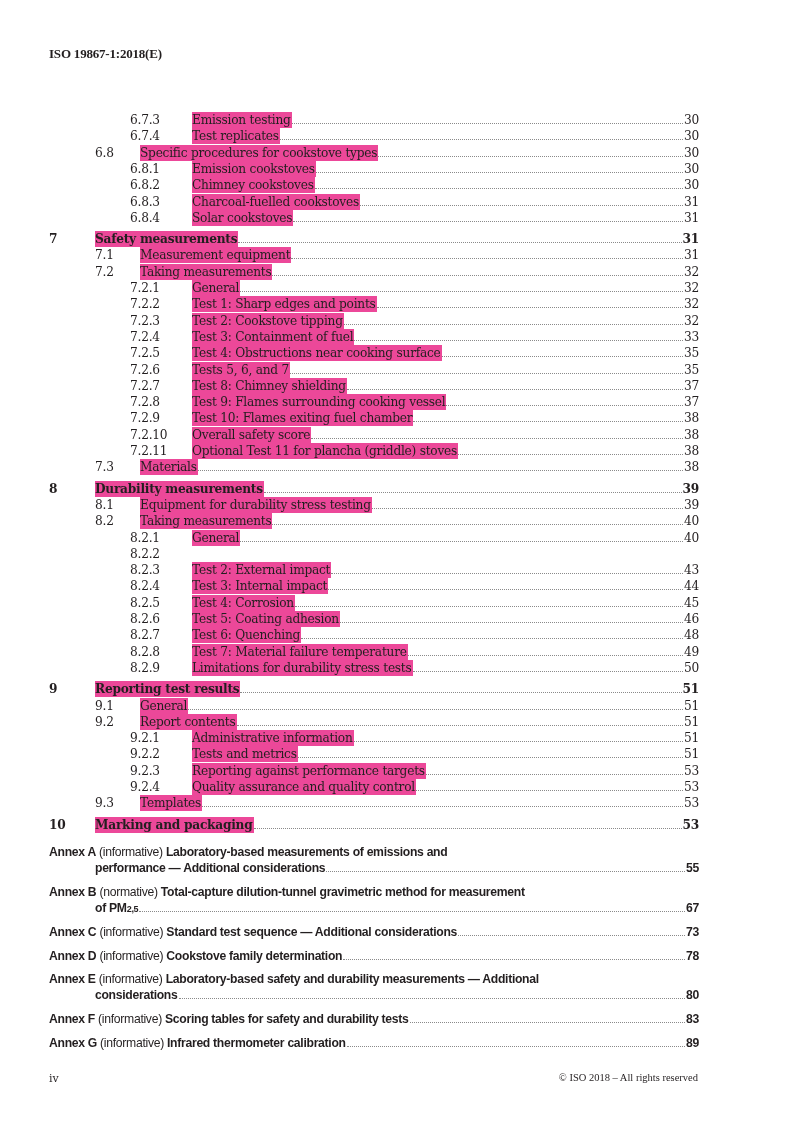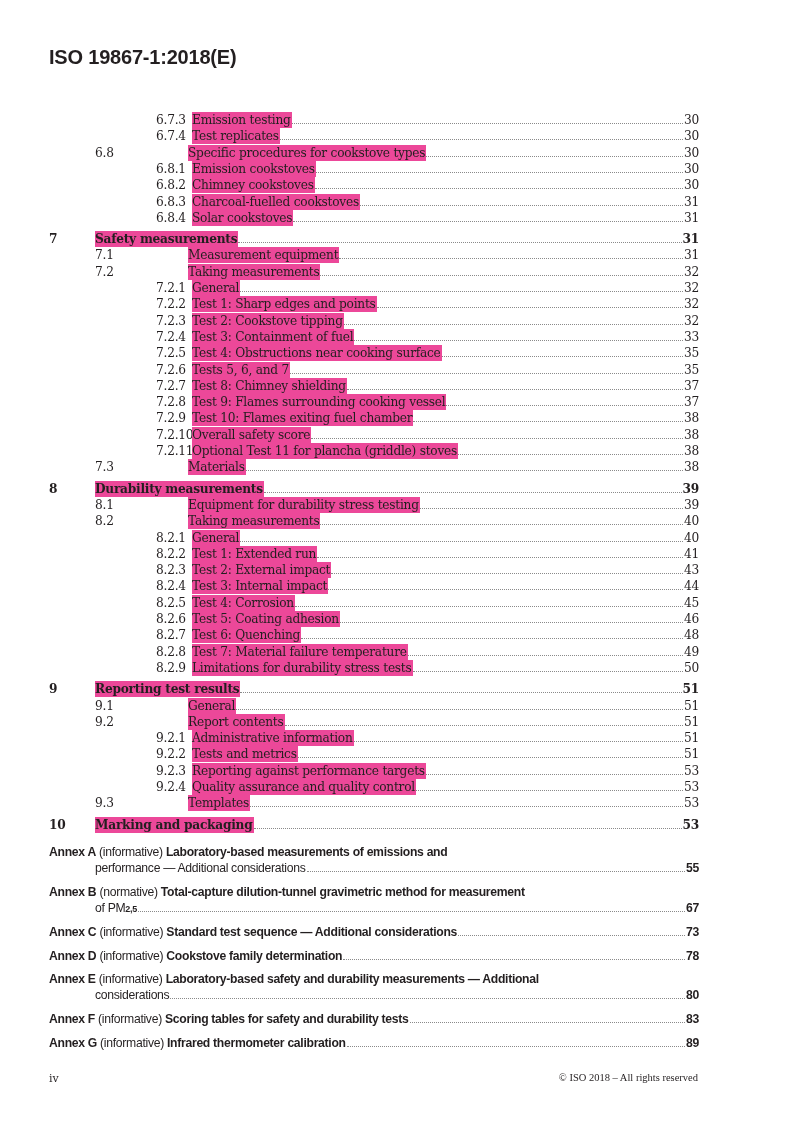--- a/index.html
+++ b/index.html
@@ -3,21 +3,21 @@
 <meta charset="utf-8">
 <style>
   html, body { margin: 0; padding: 0; background: #ffffff; }
   body {
     width: 793px; height: 1122px; position: relative; overflow: hidden;
     font-family: "DejaVu Serif", "Liberation Serif", serif;
     color: #231f20;
   }
   .doc-header {
     position: absolute; left: 49px; top: 46px;
-    font-family: Liberation Sans, sans-serif; font-weight: bold; font-size: 20px;
+    font-family: Liberation Serif, serif; font-weight: bold; font-size: 13px;
     letter-spacing: -0.2px;
   }
   .toc { position: absolute; left: 0; top: 0; width: 793px; }
   .row {
     position: absolute; left: 49px; width: 650px; height: 16px;
     font-size: 12.2px; line-height: 16px; white-space: nowrap;
     letter-spacing: -0.25px;
   }
   .row .num { position: absolute; top: 0; }
   .row .title-wrap {
@@ -25,38 +25,38 @@
   }
   .row .title { background: #ec4899; padding-right: 1px; }
   .row .leader {
     flex: 1; border-bottom: 1px dotted #8a8a8a; height: 11px; margin: 0 1px 0 0;
   }
   .row .page { background: #fff; padding-left: 0; text-align: right; min-width: 15px; }
   .row.bold { font-weight: bold; }
   .l1 .num { left: 0; }
   .l1 .title-wrap { left: 46px; }
   .l2 .num { left: 46px; }
-  .l2 .title-wrap { left: 91px; margin-left: 48px; }
-  .l3 .num { left: 107px; }
+  .l2 .title-wrap { left: 91px; }
+  .l3 .num { left: 81px; }
   .l3 .title-wrap { left: 143px; }
 
   .annex {
     position: absolute; left: 49px; width: 650px;
     font-family: "Liberation Sans", sans-serif; font-size: 12.2px;
     line-height: 16px; letter-spacing: -0.3px;
   }
   .annex .first-line { white-space: nowrap; }
   .annex .lab { font-weight: bold; }
   .annex .kind { font-weight: normal; }
   .annex .ttl { font-weight: bold; }
   .annex .cont {
     display: flex; align-items: baseline; padding-left: 46px; white-space: nowrap;
   }
   .annex.single .cont { padding-left: 0; }
-  .annex .cont .ttl2 { font-weight: normal; }
+  .annex .cont .ttl2 { font-weight: bold; }
   .annex .leader { flex: 1; border-bottom: 1px dotted #8a8a8a; height: 11px; margin: 0 1px; }
   .annex .page { font-weight: bold; }
   sub { font-size: 9px; vertical-align: -3px; line-height: 0; }
 
   .footer-left {
     position: absolute; left: 49px; top: 1072px; font-size: 11px;
     font-family: "DejaVu Serif", serif;
   }
   .footer-right {
     position: absolute; right: 95px; top: 1072px; font-size: 10.5px;
@@ -272,25 +272,20 @@
     <div class="row l3" style="top: 529.5px;">
       <span class="num">8.2.1</span>
       <div class="title-wrap">
         <span class="title">General</span>
         <span class="leader"></span>
         <span class="page">40</span>
       </div>
     </div>
     <div class="row l3" style="top: 545.8px;">
       <span class="num">8.2.2</span>
-      <div class="title-wrap">
-        <span class="title">Test 1: Extended run</span>
-        <span class="leader"></span>
-        <span class="page">41</span>
-      </div>
     </div>
     <div class="row l3" style="top: 562.1px;">
       <span class="num">8.2.3</span>
       <div class="title-wrap">
         <span class="title">Test 2: External impact</span>
         <span class="leader"></span>
         <span class="page">43</span>
       </div>
     </div>
     <div class="row l3" style="top: 578.4px;">

